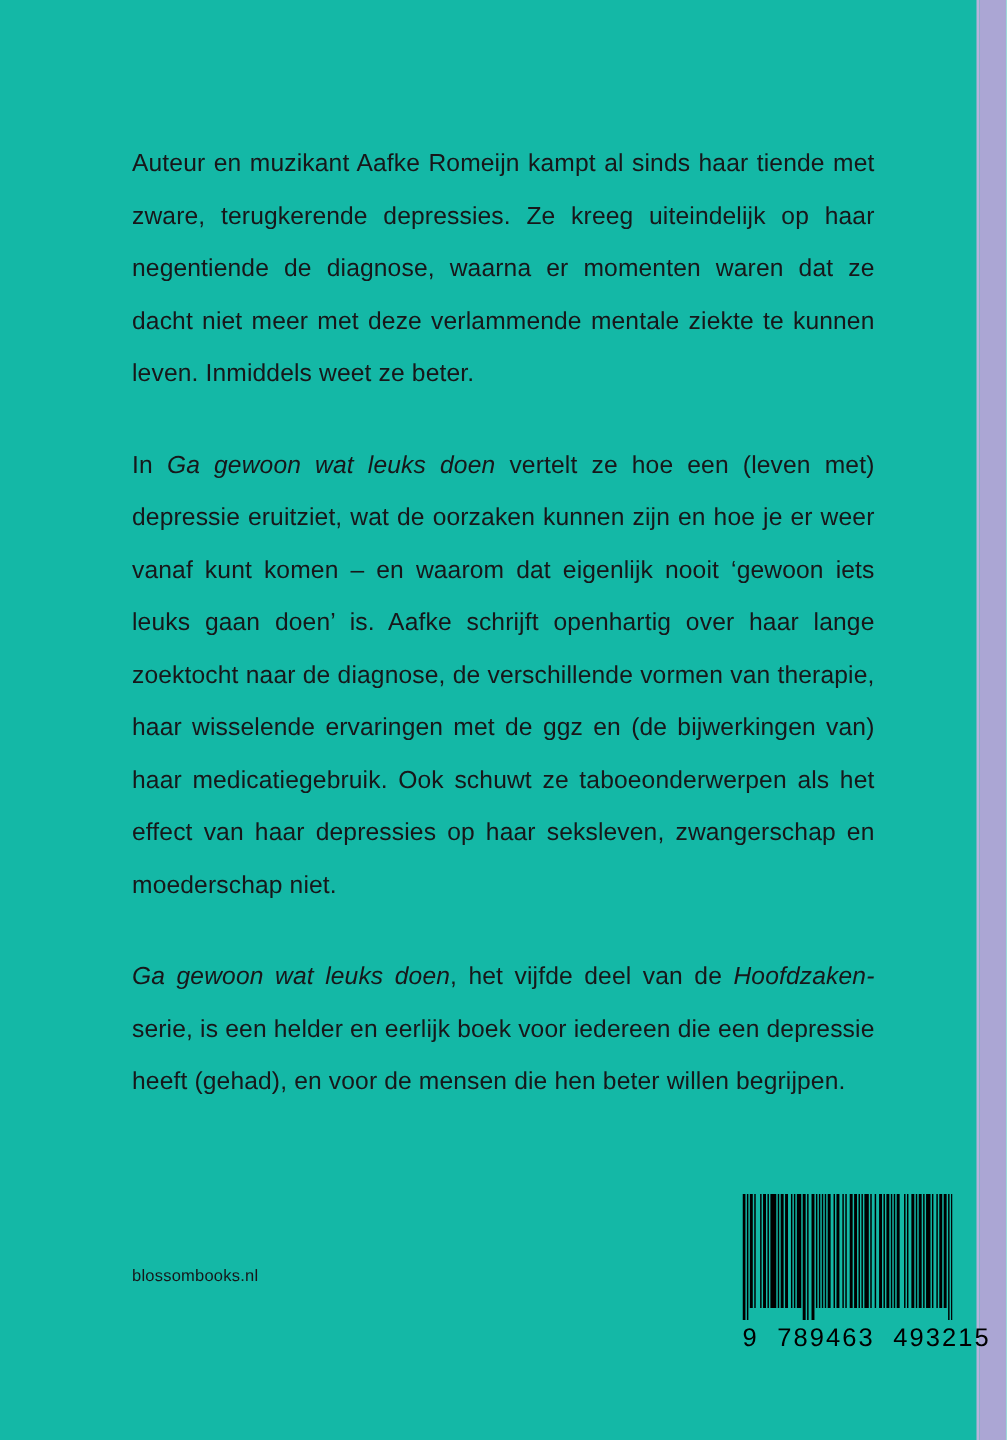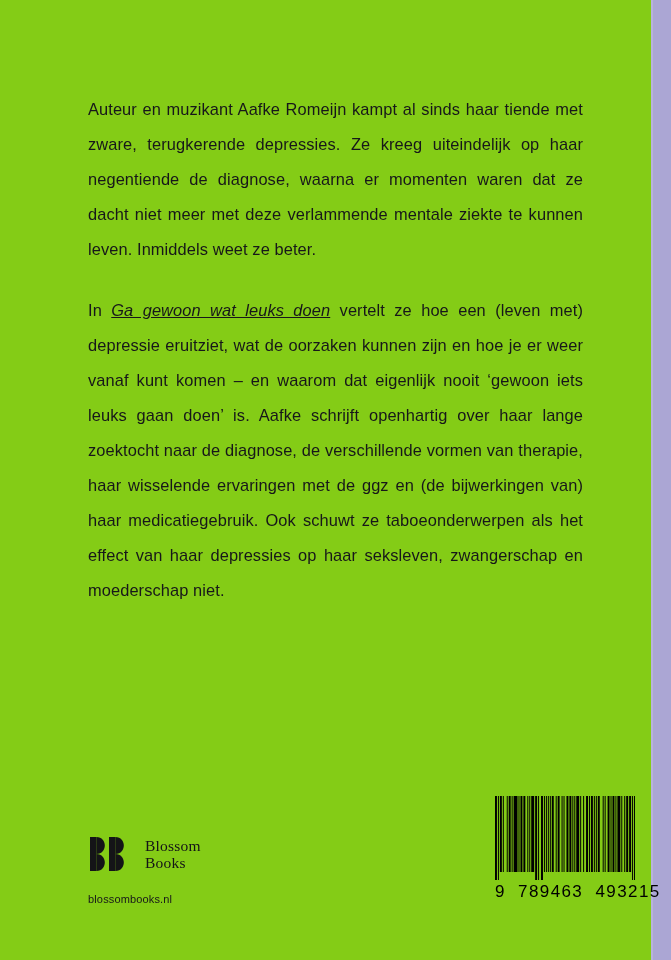--- a/index.html
+++ b/index.html
@@ -8,21 +8,21 @@
     background: #ffffff;
   }
   body {
     font-family: "Liberation Sans", sans-serif;
   }
 
   #book-back-cover {
     position: relative;
     width: 671px;
     height: 960px;
-    background: #84cc16;
+    background: #14b8a6;
     overflow: hidden;
   }
 
   
   .spine-strip {
     position: absolute;
     top: 0;
     right: 0;
     width: 18px;
     height: 960px;
@@ -53,21 +53,20 @@
     text-align: justify;
     text-justify: inter-word;
     letter-spacing: 0.1px;
     font-weight: 400;
   }
   .blurb p:last-child {
     margin-bottom: 0;
   }
   .blurb em {
     font-style: italic;
-    text-decoration: underline;
   }
 
   
   .publisher {
     position: absolute;
     left: 88px;
     top: 830px;
     width: 260px;
   }
   .publisher-logo-row {
@@ -127,37 +126,24 @@
 <body>
 
 <div id="book-back-cover">
 
   <div class="spine-strip-edge"></div>
   <div class="spine-strip"></div>
 
   <div class="blurb">
     <p id="p1"><span>Auteur en muzikant Aafke Romeijn kampt al sinds haar tiende met zware, terugkerende depressies. Ze kreeg uiteindelijk op haar negentiende de diagnose, waarna er momenten waren dat ze dacht niet meer met deze verlammende mentale ziekte te kunnen leven. Inmiddels weet ze beter.</span></p>
     <p id="p2"><span>In </span><em>Ga gewoon wat leuks doen</em><span> vertelt ze hoe een (leven met) depressie eruitziet, wat de oorzaken kunnen zijn en hoe je er weer vanaf kunt komen – en waarom dat eigenlijk nooit ‘gewoon iets leuks gaan doen’ is. Aafke schrijft openhartig over haar lange zoektocht naar de diagnose, de verschillende vormen van therapie, haar wisselende ervaringen met de ggz en (de bijwerkingen van) haar medicatiegebruik. Ook schuwt ze taboeonderwerpen als het effect van haar depressies op haar seksleven, zwangerschap en moederschap niet.</span></p>
+    <p id="p3"><em>Ga gewoon wat leuks doen</em><span>, het vijfde deel van de </span><em>Hoofdzaken-</em><span>serie, is een helder en eerlijk boek voor iedereen die een depressie heeft (gehad), en voor de mensen die hen beter willen begrijpen.</span></p>
   </div>
 
   <div class="publisher">
-    <div class="publisher-logo-row">
-      <svg class="bb-mark" viewBox="0 0 46 46" aria-hidden="true">
-
-        <rect x="2" y="6" width="6.4" height="34" fill="#141417"></rect>
-        <path d="M8.4 6 C19.6 6 19.6 23 8.4 23 Z" fill="#141417"></path>
-        <path d="M8.4 23 C19.6 23 19.6 40 8.4 40 Z" fill="#141417"></path>
-
-        <rect x="21" y="6" width="6.4" height="34" fill="#141417"></rect>
-        <path d="M27.4 6 C38.6 6 38.6 23 27.4 23 Z" fill="#141417"></path>
-        <path d="M27.4 23 C38.6 23 38.6 40 27.4 40 Z" fill="#141417"></path>
-      </svg>
-      <div class="publisher-name">Blossom
-Books</div>
-    </div>
     <div class="publisher-url">blossombooks.nl</div>
   </div>
 
   <div class="barcode">
     <svg class="barcode-bars" id="barcode-bars" viewBox="0 0 213 84" preserveAspectRatio="none" aria-hidden="true">
         <rect x="0.00" y="0" width="2.98" height="84" fill="#000000"></rect>
         <rect x="4.47" y="0" width="1.49" height="84" fill="#000000"></rect>
         <rect x="7.45" y="0" width="2.98" height="76" fill="#000000"></rect>
         <rect x="11.92" y="0" width="1.49" height="76" fill="#000000"></rect>
         <rect x="17.87" y="0" width="1.49" height="76" fill="#000000"></rect>

